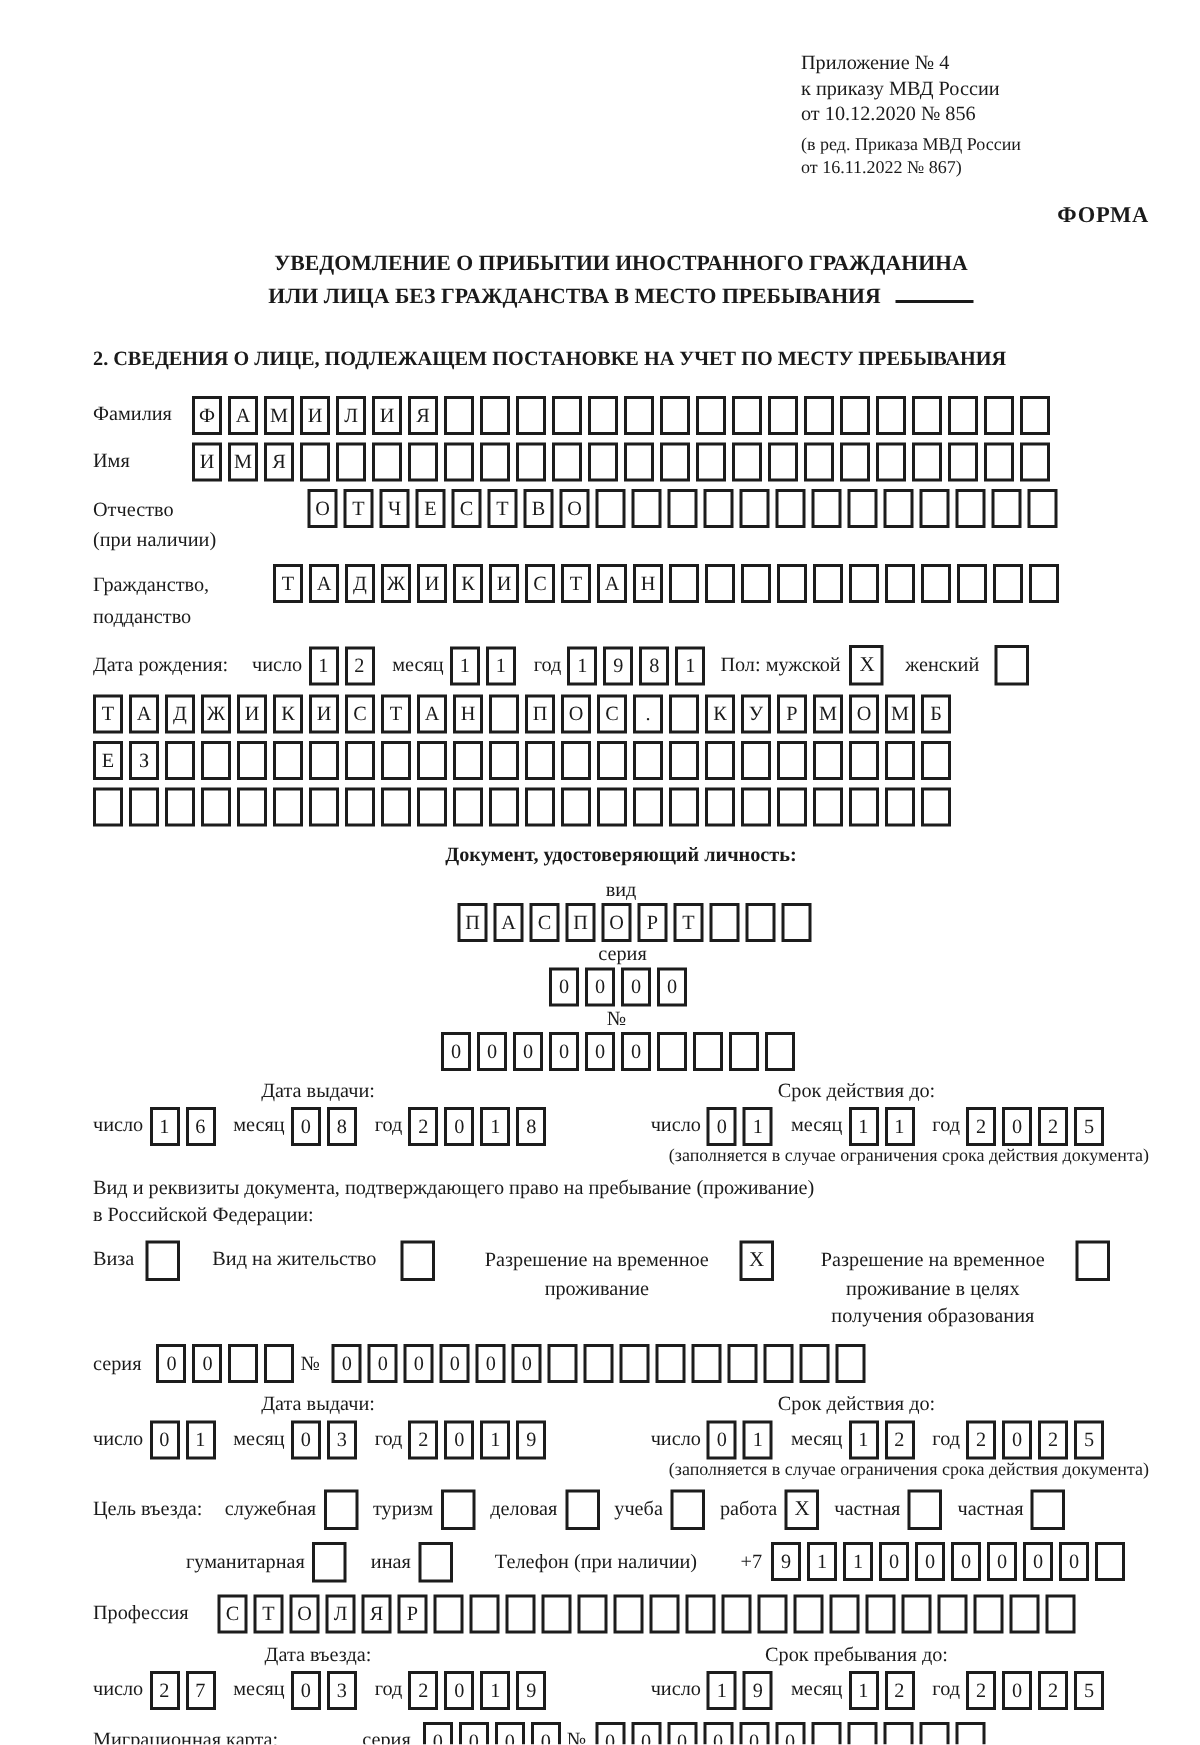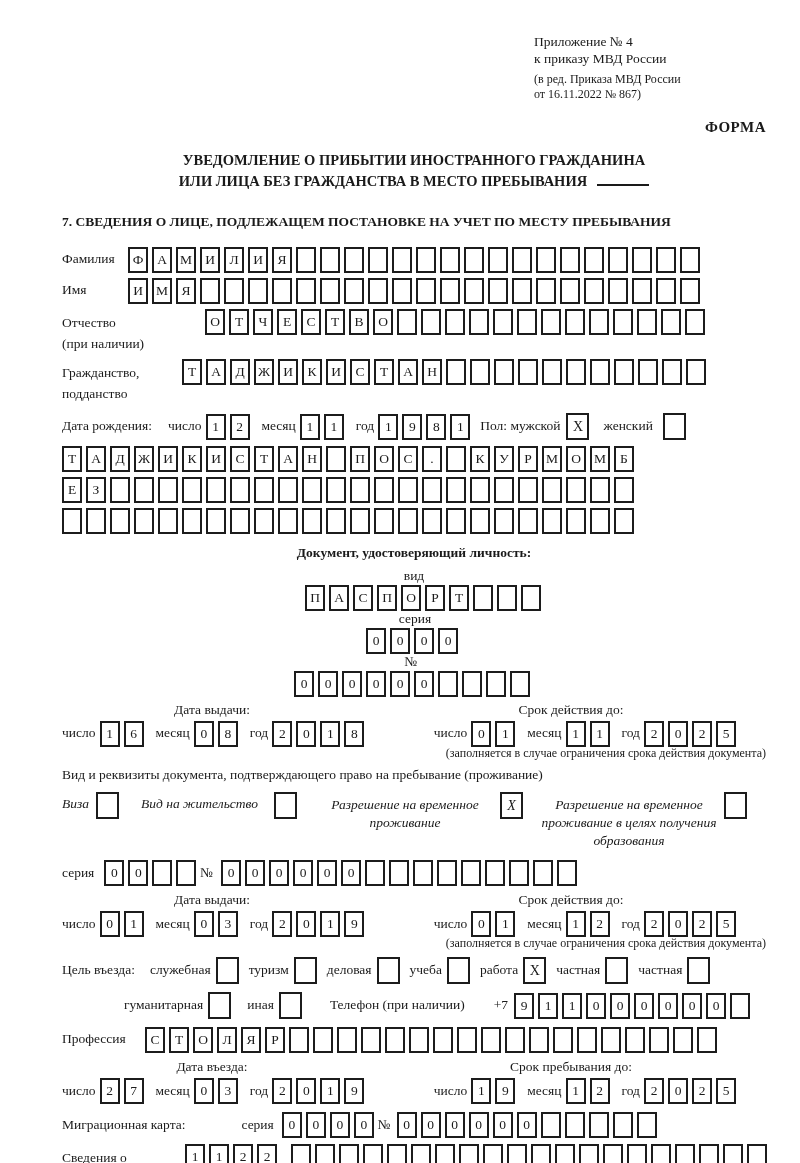--- a/index.html
+++ b/index.html
@@ -44,50 +44,51 @@
   .dgroup .sp { width:8px; }
   .split { display:flex; justify-content:space-between; padding-right:26px; }
   .heads { display:flex; margin-bottom:2px; }
   .heads .hl { width:300px; text-align:center; }
   .heads .hr { width:330px; text-align:center; margin-left:44px; }
   .note { text-align:right; font-size:12px; margin:-1px 0 6px 0; }
 
   .doc-head { text-align:center; font-weight:bold; margin:6px 0 6px 0; }
   .intro { margin-bottom:2px; }
 
-  .optrow { display:flex; align-items:flex-start; margin:8px 0 10px 0;font-style:italic; }
+  .optrow { display:flex; align-items:flex-start; margin:8px 0 10px 0; }
   .opt { display:flex; align-items:flex-start; }
   .opt .olbl { margin-right:7px; padding-top:4px; }
   .opt .olbl.c { text-align:center; white-space:normal; line-height:1.35; }
   .purlist { display:flex; align-items:center; }
   .purlist .plbl { margin:0 5px 0 10px; }
   .purlist .plbl.first { margin-left:0; }
 
   .mig-gap { width:56px; }
 </style>
 </head>
 <body>
 
 <div class="page">
 
   <div class="appendix">
     <div class="l">Приложение № 4</div>
     <div class="l">к приказу МВД России</div>
+    <div class="l">от 10.12.2020 № 856</div>
     <div class="amend">(в ред. Приказа МВД России</div>
     <div class="amend" style="margin-top:0">от 16.11.2022 № 867)</div>
   </div>
 
   <div class="forma">ФОРМА</div>
 
   <div class="title">
     <div class="tline">УВЕДОМЛЕНИЕ О ПРИБЫТИИ ИНОСТРАННОГО ГРАЖДАНИНА</div>
     <div class="tline"><span>ИЛИ ЛИЦА БЕЗ ГРАЖДАНСТВА В МЕСТО ПРЕБЫВАНИЯ</span><span class="title-underline"></span></div>
   </div>
 
-  <div class="sect-head">7. СВЕДЕНИЯ О ЛИЦЕ, ПОДЛЕЖАЩЕМ ПОСТАНОВКЕ НА УЧЕТ ПО МЕСТУ ПРЕБЫВАНИЯ</div>
+  <div class="sect-head">2. СВЕДЕНИЯ О ЛИЦЕ, ПОДЛЕЖАЩЕМ ПОСТАНОВКЕ НА УЧЕТ ПО МЕСТУ ПРЕБЫВАНИЯ</div>
 
   <div class="row">
     <span class="lbl w66">Фамилия</span>
     <span class="boxes">
         <span class="cbox">Ф</span>
         <span class="cbox">А</span>
         <span class="cbox">М</span>
         <span class="cbox">И</span>
         <span class="cbox">Л</span>
         <span class="cbox">И</span>
@@ -397,20 +398,21 @@
           <span class="cbox">2</span>
           <span class="cbox">0</span>
           <span class="cbox">2</span>
           <span class="cbox">5</span>
         </span>
     </span>
   </div>
   <div class="note">(заполняется в случае ограничения срока действия документа)</div>
 
   <div class="intro">Вид и реквизиты документа, подтверждающего право на пребывание (проживание)</div>
+  <div class="intro">в Российской Федерации:</div>
 
   <div class="optrow">
     <span class="opt">
       <span class="olbl">Виза</span>
       <span class="chk"></span>
     </span>
     <span class="opt" style="margin-left:22px;">
       <span class="olbl" style="margin-right:16px;">Вид на жительство</span>
       <span class="chk"></span>
     </span>

